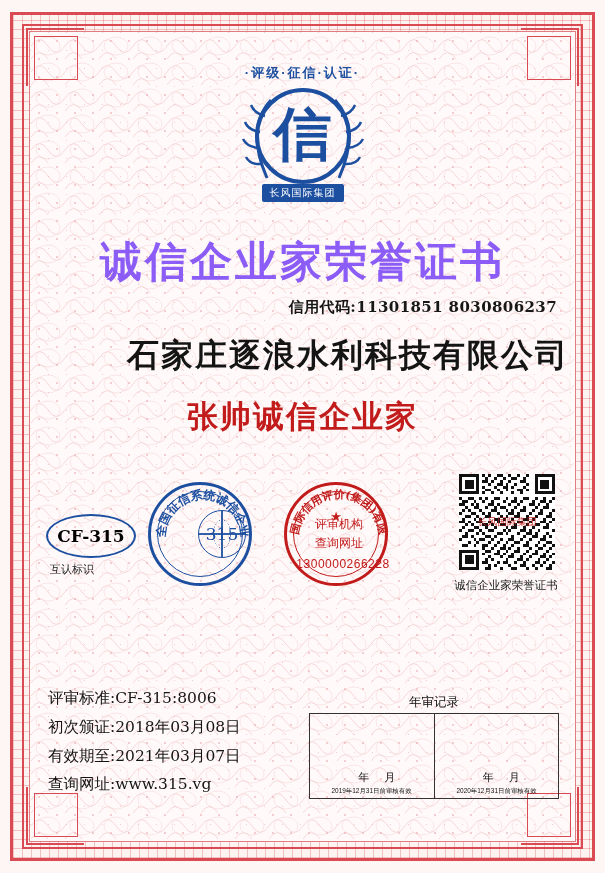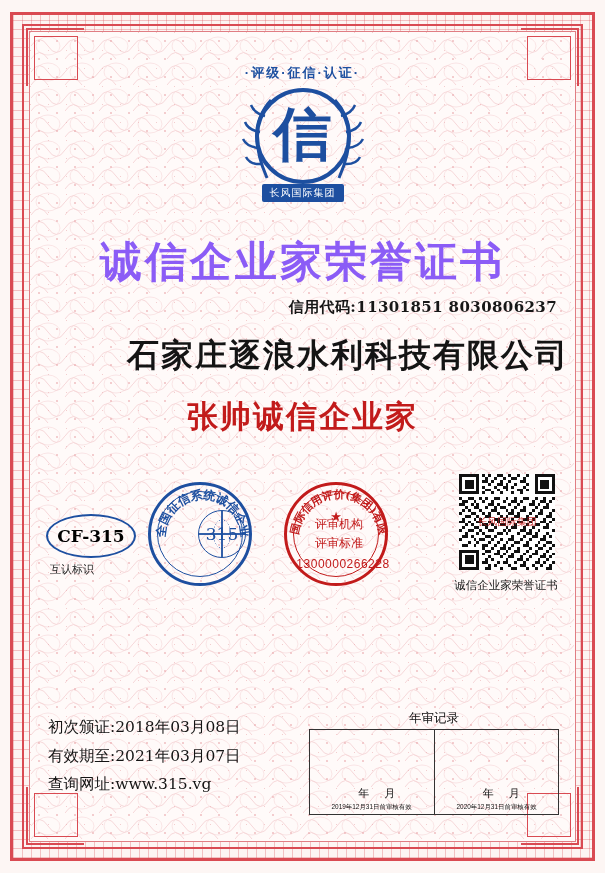--- a/index.html
+++ b/index.html
@@ -322,21 +322,21 @@
     font-family: "DejaVu Serif", serif;
     font-size: 15.5px;
     color: #141414;
     line-height: 1.85;
   }
   .info div { white-space: nowrap; }
 
   .annual {
     position: absolute;
     right: 10px;
-    bottom: 20px;
+    bottom: 36px;
     width: 250px;
     padding-left: 48px;
   }
   .annual-title {
     text-align: center;
     font-size: 12.5px;
     font-family: "DejaVu Serif", serif;
     color: #111;
     margin-bottom: 2px;
   }
@@ -450,21 +450,21 @@
           <defs>
             <path id="redarc" d="M 11 54 A 41 41 0 1 1 93 54" fill="none"></path>
           </defs>
           <text fill="#c21b1b" font-size="11" font-family="DejaVu Serif, serif" font-weight="bold">
             <textPath href="#redarc" startOffset="50%" text-anchor="middle">长风国际信用评价(集团)有限公司</textPath>
           </text>
         </svg>
         <div class="seal-red-star">★</div>
         <div class="seal-red-center">
           <div>评审机构</div>
-          <div>评审标准</div>
+          <div>查询网址</div>
         </div>
         <div class="seal-red-num">1300000266228</div>
       </div>
 
       <svg class="qr" viewBox="0 0 33 33" shape-rendering="crispEdges">
         <rect width="33" height="33" fill="#fff"></rect>
         <g fill="#111">
           <rect x="0" y="0" width="7" height="1"></rect>
             <rect x="0" y="6" width="7" height="1"></rect>
           <rect x="0" y="0" width="1" height="7"></rect>
@@ -737,20 +737,21 @@
             <rect x="23" y="32" width="1" height="1"></rect>
             <rect x="26" y="32" width="1" height="1"></rect>
             <rect x="30" y="32" width="2" height="1"></rect>
         </g>
         <text x="16.5" y="17.5" font-size="3.4" font-family="DejaVu Serif, serif" fill="#c21b1b" text-anchor="middle" opacity="0.9">长风国际集团</text>
       </svg>
       <div class="qr-caption">诚信企业家荣誉证书</div>
     </div>
 
     <div class="info">
+      <div>评审标准:CF-315:8006</div>
       <div>初次颁证:2018年03月08日</div>
       <div>有效期至:2021年03月07日</div>
       <div>查询网址:www.315.vg</div>
     </div>
 
     <div class="annual">
       <div class="annual-title">年审记录</div>
       <div class="annual-table">
         <div class="annual-cell">
           <div class="annual-ym">年  月</div>

